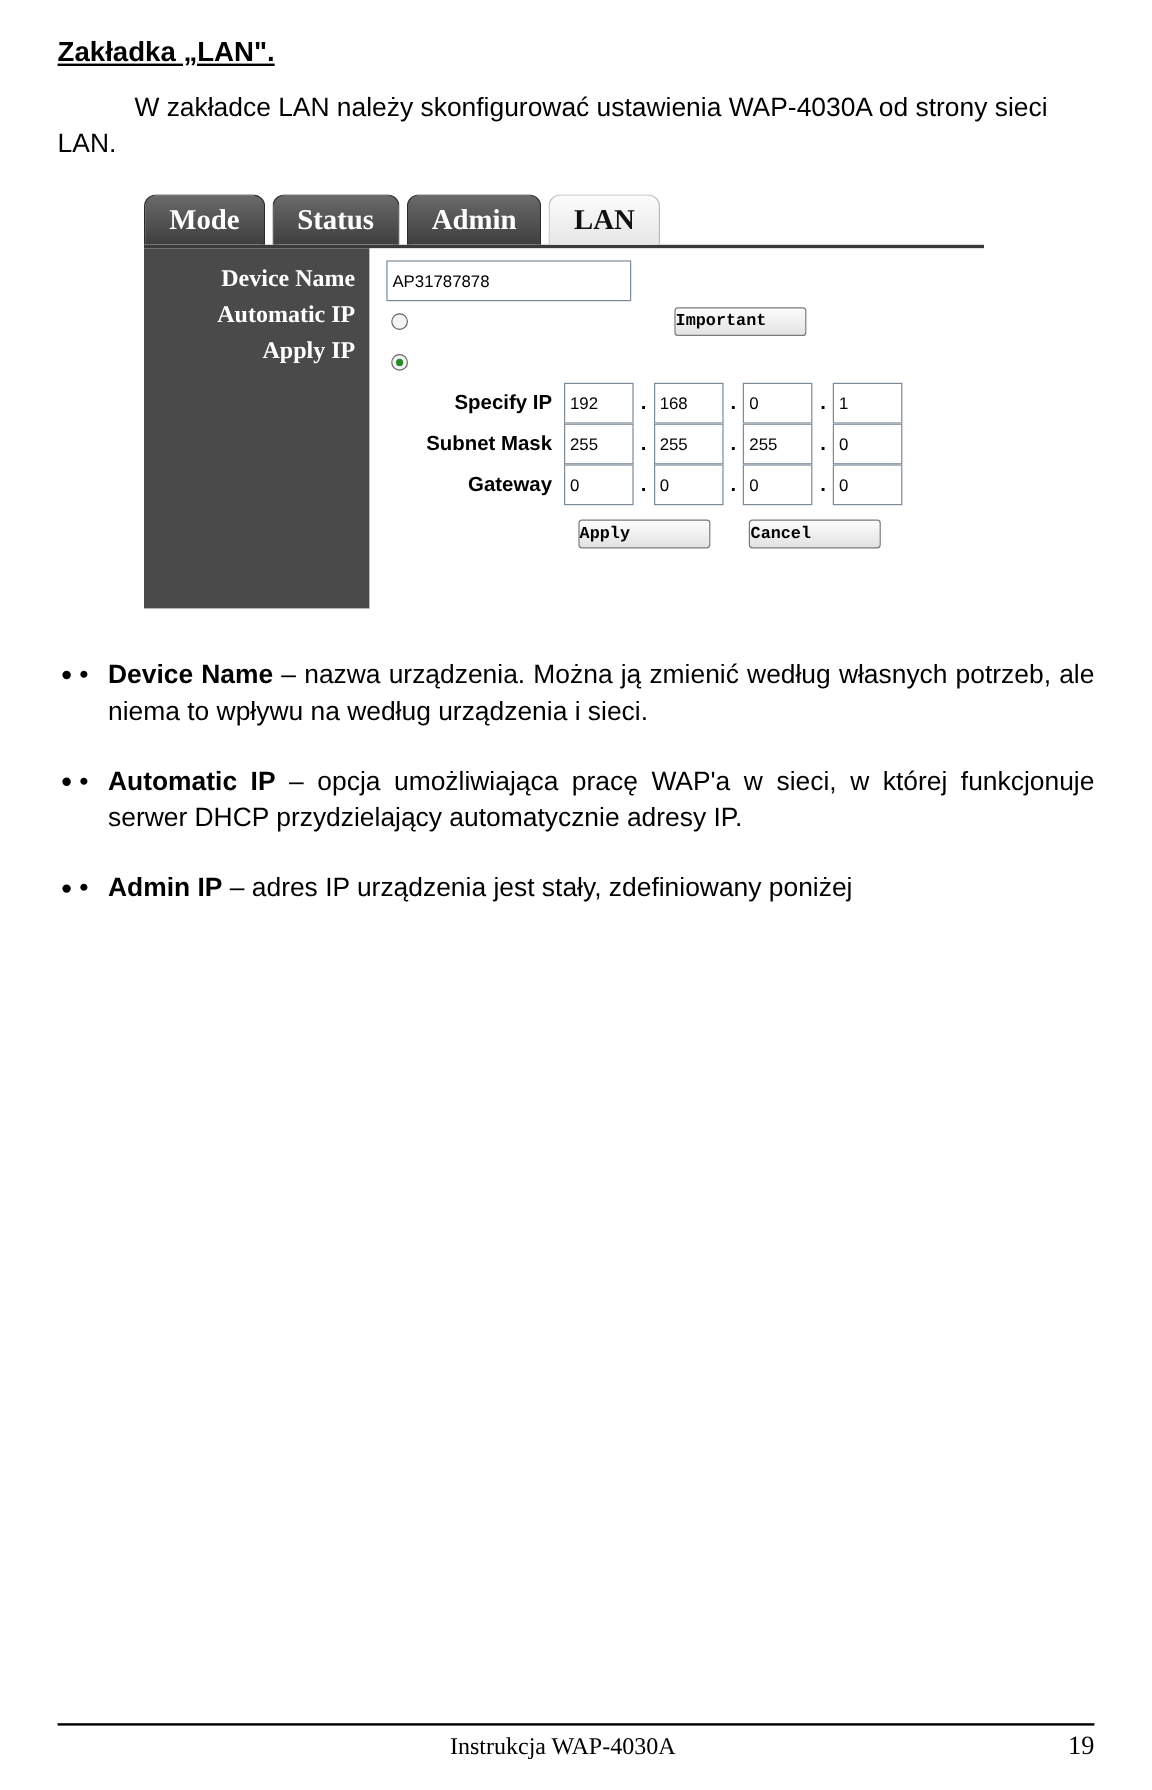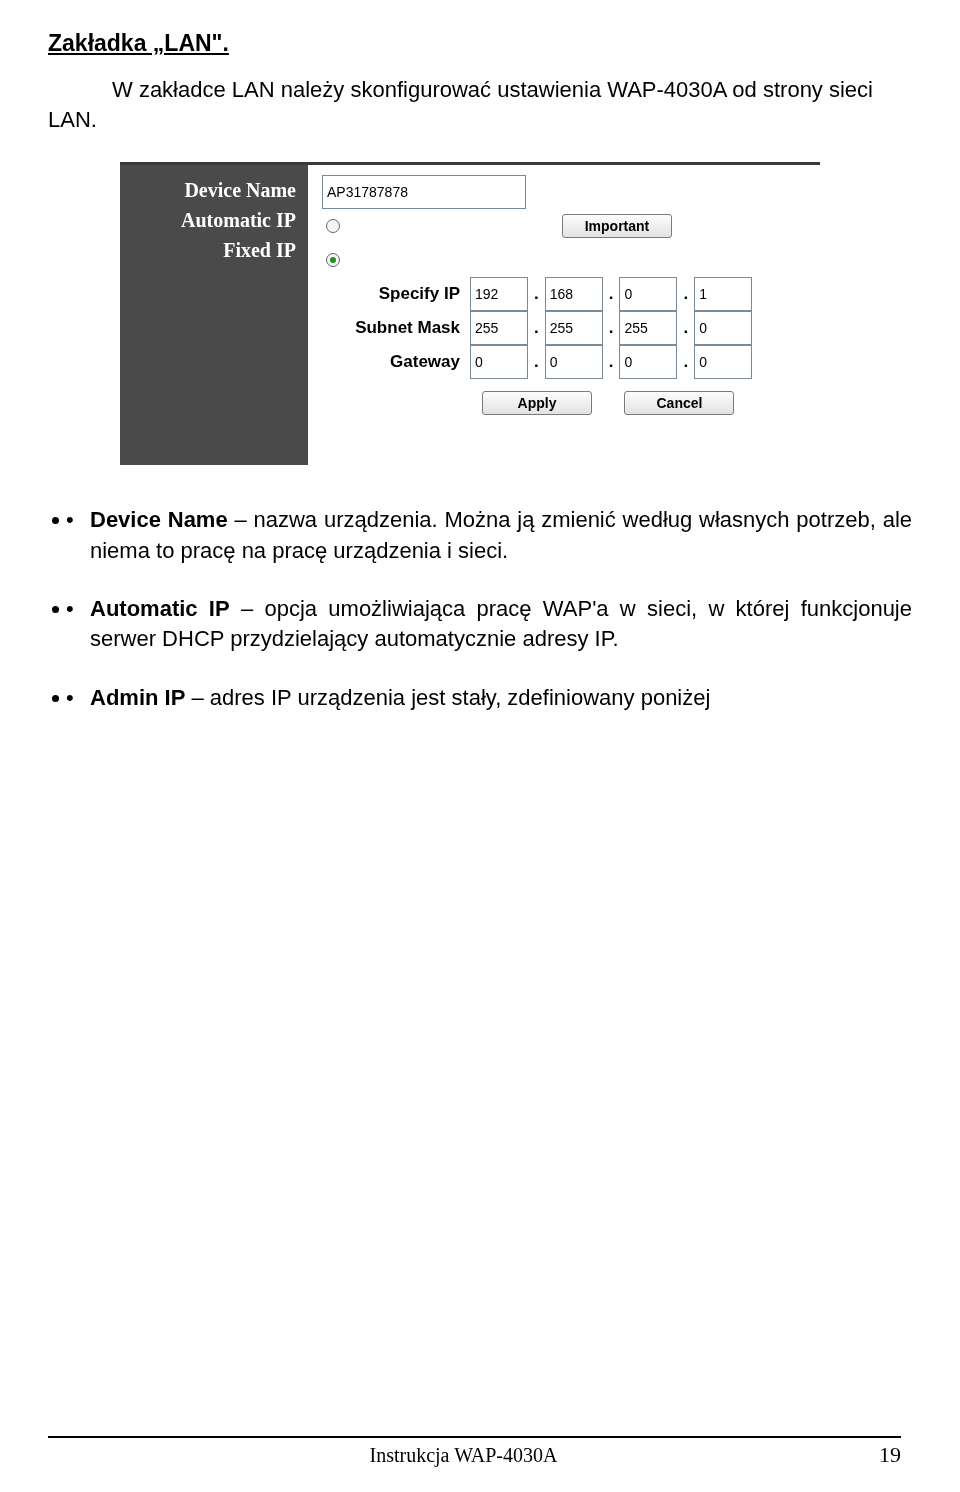--- a/index.html
+++ b/index.html
@@ -116,26 +116,26 @@
     align-items: center;
     justify-content: center;
   }
   .radio.checked::after {
     content: "";
     width: 6px; height: 6px;
     border-radius: 50%;
     background: #2a8a2a;
   }
   .btn {
-    font-family: Liberation Sans, sans-serif;
+    font-family: Liberation Mono, monospace;
     font-size: 14px;
     font-weight: bold;
     padding: 3px 0;
     width: 110px;
-    text-align: center;
+    text-align: left;
     border: 1px solid #7a7a7a;
     border-radius: 3px;
     background: linear-gradient(#fdfdfd, #e2e2e2);
     display: inline-block;
   }
   .btn + .btn { margin-left: 28px; }
   .btnrow { padding: 12px 0 0 160px; }
 
   
   .list {
@@ -172,21 +172,21 @@
     font-family: "Courier New", monospace;
     font-size: 16px;
     position: absolute;
     left: -10px;
     top: 4px;
   }
 
   .footer {
     position: absolute;
     left: 48px;
-    right: 59px;
+    right: 48px;
     bottom: 24px;
   }
   .footer-line {
     border: none;
     border-top: 2px solid #000;
     margin-bottom: 4px;
   }
   .footer-row {
     display: flex;
     justify-content: space-between;
@@ -197,25 +197,31 @@
   .footer-page { font-size: 22px; }
 </style>
 </head>
 <body>
 
 <h1 class="heading">Zakładka „LAN".</h1>
 
 <p class="intro">W zakładce LAN należy skonfigurować ustawienia WAP-4030A od strony sieci LAN.</p>
 
 <div class="screenshot">
+  <div class="tabbar">
+    <div class="tab">Mode</div>
+    <div class="tab">Status</div>
+    <div class="tab">Admin</div>
+    <div class="tab active">LAN</div>
+  </div>
   <div class="panel">
     <div class="sidebar">
       <div class="sidebar-row">Device Name</div>
       <div class="sidebar-row">Automatic IP</div>
-      <div class="sidebar-row">Fixed IP</div>
+      <div class="sidebar-row">Apply IP</div>
     </div>
     <div class="content">
       <div class="row">
         <div class="col1">
           <input class="txt txt-wide" value="AP31787878" style="">
         </div>
       </div>
       <div class="row">
         <div class="col1">
           <span class="radio"></span>
@@ -264,21 +270,21 @@
       <div class="btnrow">
         <span class="btn">Apply</span>
         <span class="btn">Cancel</span>
       </div>
     </div>
   </div>
 </div>
 
 <ul class="list">
   <li class="list-item">
-    <b>Device Name</b><span> – nazwa urządzenia. Można ją zmienić według własnych potrzeb, ale niema to pracę na pracę urządzenia i sieci.</span>
+    <b>Device Name</b><span> – nazwa urządzenia. Można ją zmienić według własnych potrzeb, ale niema to wpływu na według urządzenia i sieci.</span>
   </li>
   <li class="list-item">
     <b>Automatic IP</b><span> – opcja umożliwiająca pracę WAP'a w sieci, w której funkcjonuje serwer DHCP przydzielający automatycznie adresy IP.</span>
   </li>
   <li class="list-item">
     <b>Admin IP</b><span> – adres IP urządzenia jest stały, zdefiniowany poniżej</span>
   </li>
 </ul>
 
 <div class="footer">

